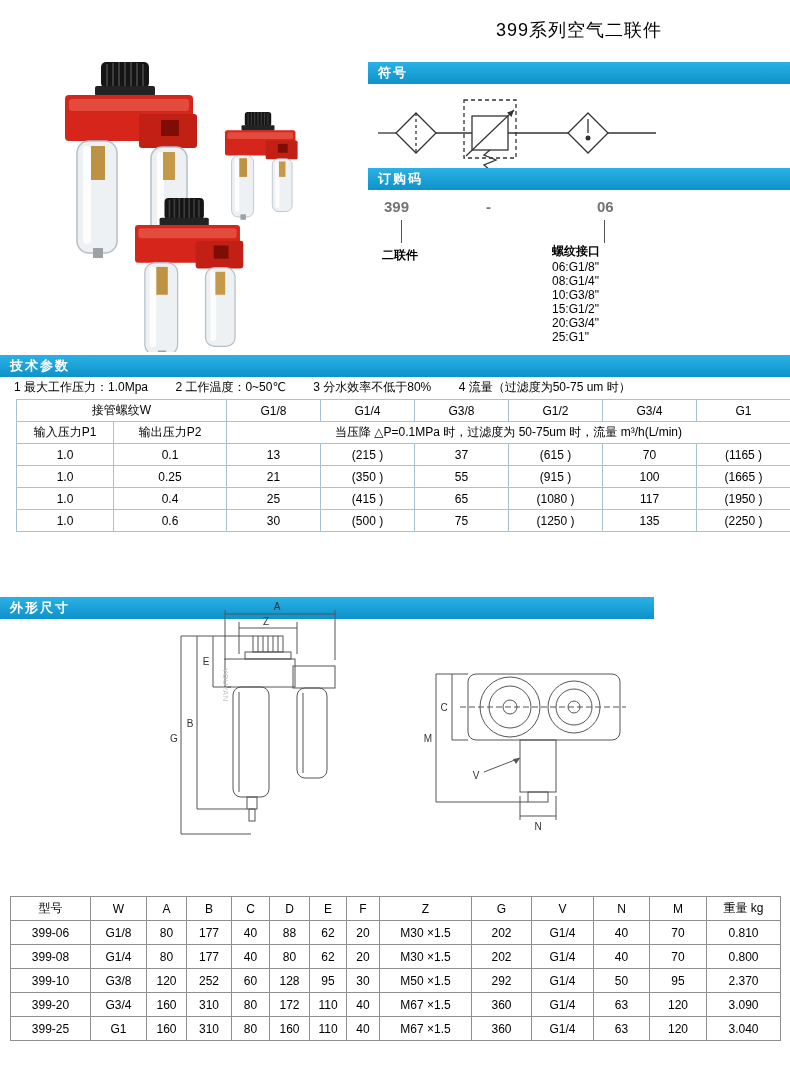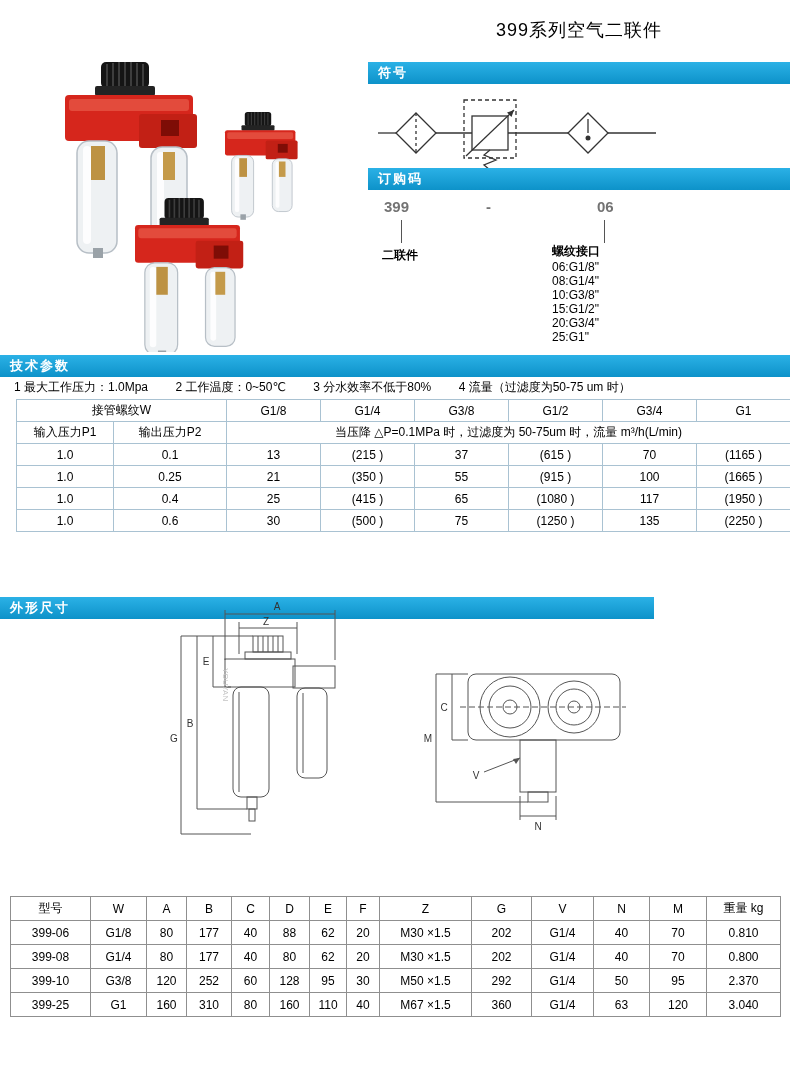--- a/index.html
+++ b/index.html
@@ -337,20 +337,36 @@
           <td>95</td>
           <td>30</td>
           <td>M50 ×1.5</td>
           <td>292</td>
           <td>G1/4</td>
           <td>50</td>
           <td>95</td>
           <td>2.370</td>
         </tr>
         <tr>
+          <td>399-20</td>
+          <td>G3/4</td>
+          <td>160</td>
+          <td>310</td>
+          <td>80</td>
+          <td>172</td>
+          <td>110</td>
+          <td>40</td>
+          <td>M67 ×1.5</td>
+          <td>360</td>
+          <td>G1/4</td>
+          <td>63</td>
+          <td>120</td>
+          <td>3.090</td>
+        </tr>
+        <tr>
           <td>399-25</td>
           <td>G1</td>
           <td>160</td>
           <td>310</td>
           <td>80</td>
           <td>160</td>
           <td>110</td>
           <td>40</td>
           <td>M67 ×1.5</td>
           <td>360</td>

